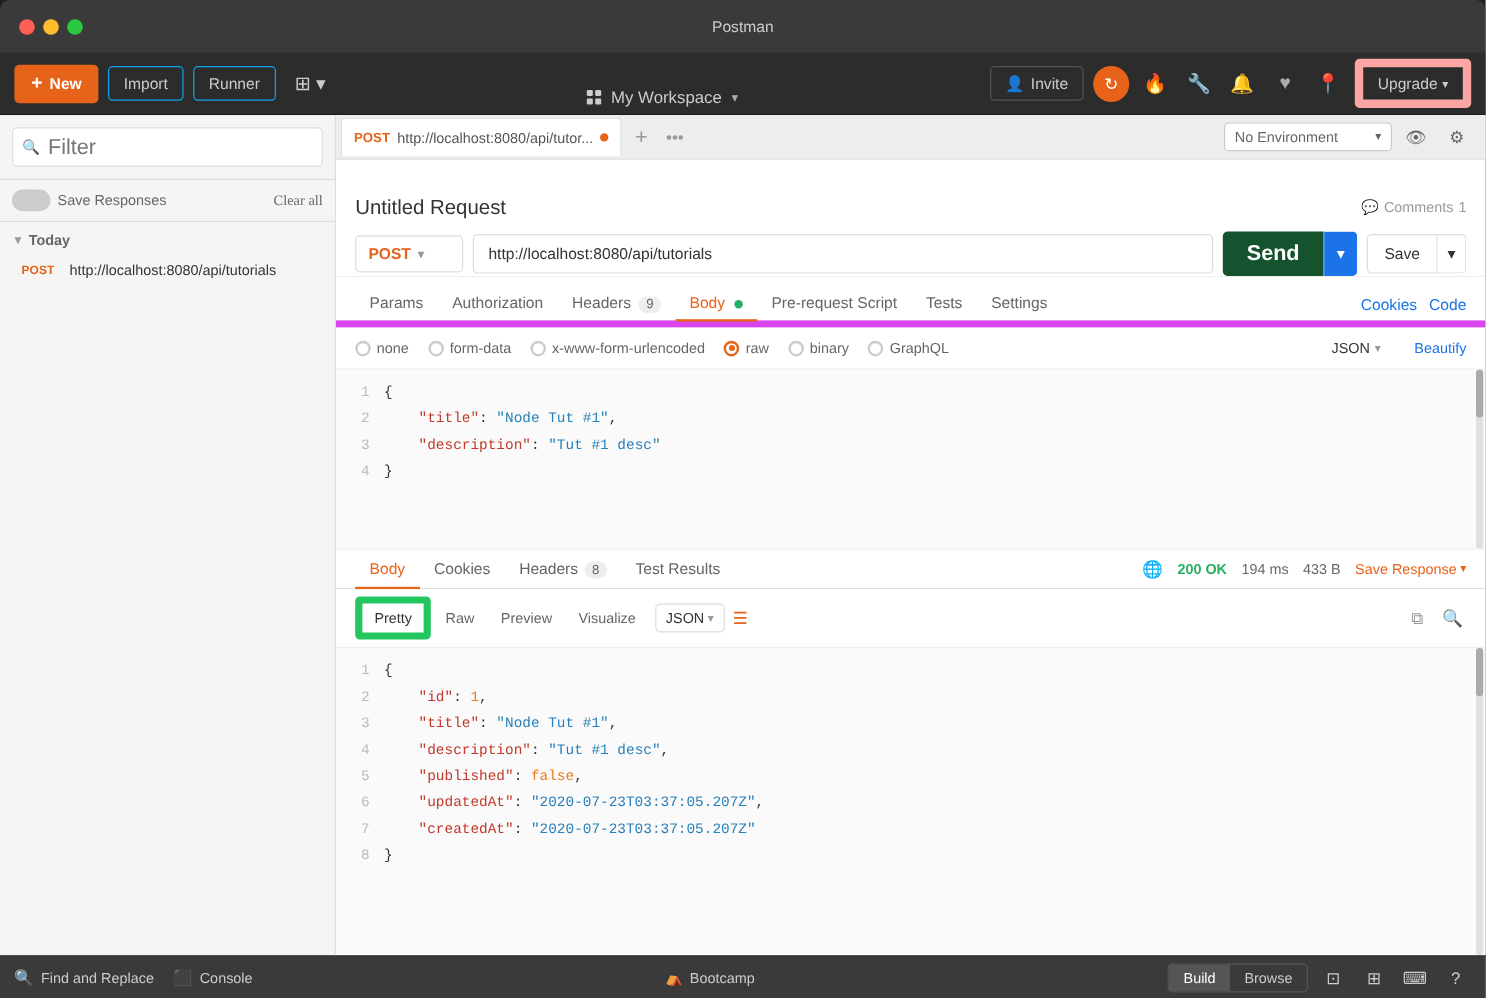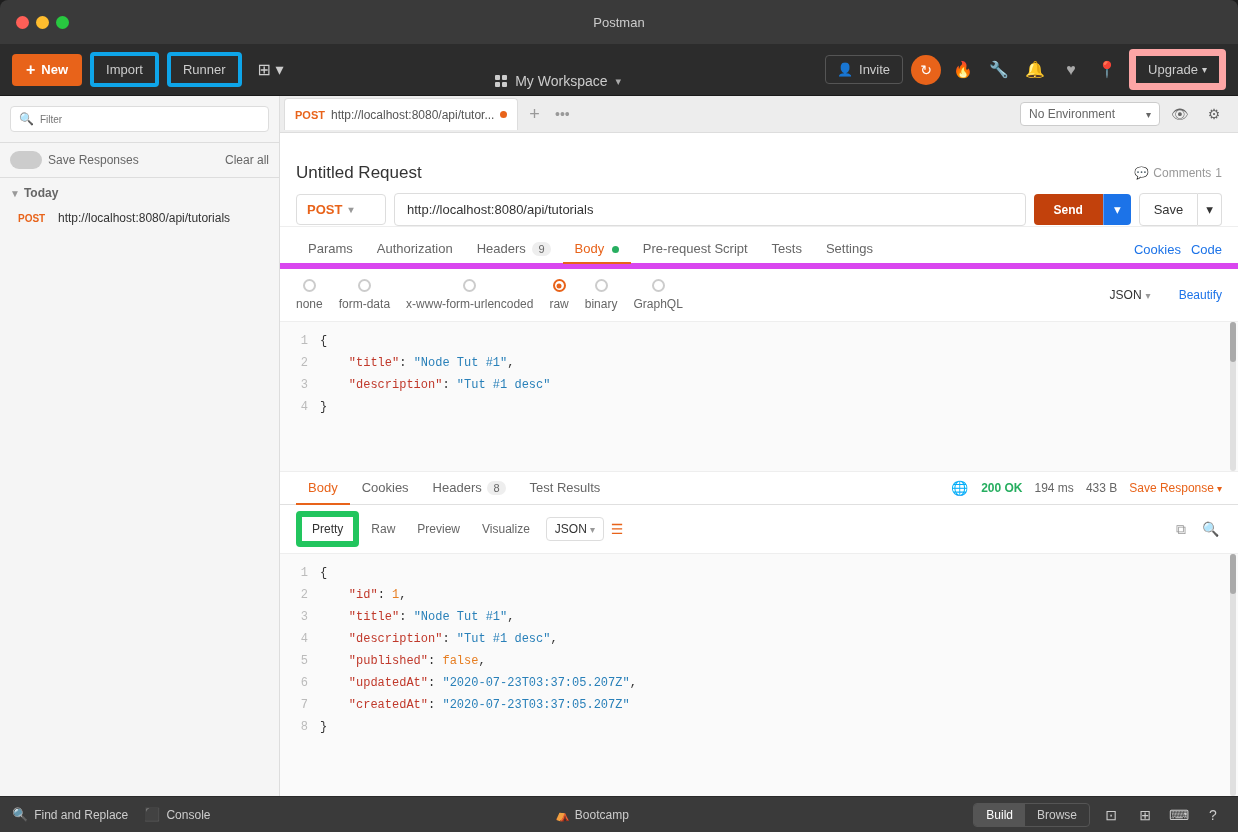--- a/index.html
+++ b/index.html
@@ -11,48 +11,48 @@
     .traffic-lights { position: absolute; left: 16px; display: flex; gap: 7px; }
     .traffic-light { width: 13px; height: 13px; border-radius: 50%; cursor: pointer; }
     .traffic-light.close { background: #ff5f57; }
     .traffic-light.minimize { background: #ffbd2e; }
     .traffic-light.maximize { background: #28c840; }
 
     
     .toolbar { background: #2c2c2c; height: 52px; display: flex; align-items: center; padding: 0 12px; gap: 8px; border-bottom: 1px solid #1a1a1a; }
     .btn-new { background: #e8631a; color: white; border: none; border-radius: 4px; padding: 7px 14px; font-size: 13px; font-weight: 600; cursor: pointer; display: flex; align-items: center; gap: 6px; }
     .btn-new .plus-icon { font-size: 16px; font-weight: bold; }
-    .btn-toolbar { background: transparent; color: #ccc; border: 4px solid #0ea5e9; border-radius: 4px; padding: 6px 12px; font-size: 13px; cursor: pointer; }
+    .btn-toolbar { background: transparent; color: #ccc; border: 1px solid #0ea5e9; border-radius: 4px; padding: 6px 12px; font-size: 13px; cursor: pointer; }
     .toolbar-center { flex: 1; display: flex; justify-content: center; margin-top: 23px; }
     .workspace-btn { background: transparent; color: #ccc; border: none; cursor: pointer; display: flex; align-items: center; gap: 6px; font-size: 14px; font-weight: 500; padding: 6px 10px; border-radius: 4px; }
     .workspace-icon { display: inline-grid; grid-template-columns: 1fr 1fr; gap: 2px; margin-right: 2px; }
     .workspace-icon span { width: 5px; height: 5px; background: #ccc; border-radius: 1px; }
     .toolbar-right { display: flex; align-items: center; gap: 8px; }
     .invite-btn { background: transparent; color: #ccc; border: 1px solid #555; border-radius: 4px; padding: 6px 12px; font-size: 13px; cursor: pointer; display: flex; align-items: center; gap: 5px; }
     .icon-circle { width: 30px; height: 30px; border-radius: 50%; background: #e8631a; display: flex; align-items: center; justify-content: center; color: white; font-size: 14px; cursor: pointer; }
     .icon-btn { width: 28px; height: 28px; display: flex; align-items: center; justify-content: center; color: #aaa; cursor: pointer; font-size: 16px; border-radius: 4px; }
     .upgrade-btn { background: transparent; color: #ccc; border: 7px solid #fca5a5; border-radius: 4px; padding: 6px 12px; font-size: 13px; cursor: pointer; display: flex; align-items: center; gap: 4px; }
 
     
     .main-layout { display: flex; height: calc(832px - 44px - 52px - 36px); background: #fff; }
 
     
     .sidebar { width: 280px; background: #f5f5f5; border-right: 1px solid #ddd; display: flex; flex-direction: column; flex-shrink: 0; }
     .sidebar-search { padding: 10px; border-bottom: 1px solid #ddd; }
     .search-input-wrap { display: flex; align-items: center; background: white; border: 1px solid #ddd; border-radius: 4px; padding: 5px 8px; gap: 6px; }
-    .search-input-wrap input { border: none; outline: none; font-size: 10px; width: 100%; background: transparent; color: #666; }
+    .search-input-wrap input { border: none; outline: none; font-size: 18px; width: 100%; background: transparent; color: #666; }
     .search-icon { color: #999; font-size: 12px; }
     .sidebar-tabs { display: flex; align-items: center; border-bottom: 1px solid #ddd; padding: 0 10px; background: #f5f5f5; }
     .sidebar-tab { padding: 10px 12px; font-size: 13px; color: #666; cursor: pointer; border-bottom: 2px solid transparent; }
     .sidebar-tab.active { color: #e8631a; border-bottom: 2px solid #e8631a; font-weight: 500; }
     .sidebar-actions { display: flex; align-items: center; padding: 8px 10px; border-bottom: 1px solid #ddd; background: #f5f5f5; gap: 8px; }
     .toggle-wrap { display: flex; align-items: center; gap: 6px; flex: 1; }
     .toggle { width: 32px; height: 18px; background: #ccc; border-radius: 9px; cursor: pointer; position: relative; }
     .toggle-label { font-size: 12px; color: #666; }
-    .clear-all-btn { color: #666; font-size: 12px; cursor: pointer; background: none; border: none; }
+    .clear-all-btn { color: #666; font-size: 12px; cursor: pointer; background: none; border: none; font-family: Liberation Serif, serif; }
     .sidebar-group { padding: 8px 10px; }
     .group-header { display: flex; align-items: center; gap: 4px; font-size: 12px; color: #666; font-weight: 600; margin-bottom: 6px; }
     .group-arrow { font-size: 10px; color: #999; }
     .history-item { display: flex; align-items: center; gap: 8px; padding: 5px 8px; cursor: pointer; border-radius: 3px; }
     .method-badge { font-size: 10px; font-weight: 700; color: #e8631a; min-width: 32px; }
     .history-url { font-size: 12px; color: #333; white-space: nowrap; overflow: hidden; text-overflow: ellipsis; }
 
     
     .content-area { flex: 1; display: flex; flex-direction: column; overflow: hidden; background: #fff; }
 
@@ -70,37 +70,37 @@
     .request-title-row { display: flex; align-items: center; justify-content: space-between; margin-bottom: 10px; }
     .request-title { font-size: 17px; font-weight: 400; color: #333; }
     .comments-btn { color: #999; font-size: 12px; cursor: pointer; display: flex; align-items: center; gap: 4px; }
 
     
     .url-bar { display: flex; align-items: center; gap: 8px; margin-bottom: 0; }
     .method-select { display: flex; align-items: center; gap: 4px; border: 1px solid #ddd; border-radius: 4px; padding: 7px 10px; cursor: pointer; font-size: 13px; font-weight: 600; color: #e8631a; background: white; min-width: 90px; }
     .method-dropdown-arrow { color: #999; font-size: 10px; margin-left: 2px; }
     .url-input { flex: 1; border: 1px solid #ddd; border-radius: 4px; padding: 8px 12px; font-size: 13px; color: #333; outline: none; }
     .send-btn-group { display: flex; align-items: stretch; }
-    .send-btn { background: #c2410c; color: white; border: none; border-radius: 4px 0 0 4px; padding: 8px 20px; font-size: 12px; font-weight: 600; cursor: pointer; }
+    .send-btn { background: #14532d; color: white; border: none; border-radius: 4px 0 0 4px; padding: 8px 20px; font-size: 18px; font-weight: 600; cursor: pointer; }
     .send-dropdown { background: #1c73e8; color: white; border: none; border-left: 1px solid rgba(255,255,255,0.3); border-radius: 0 4px 4px 0; padding: 8px 10px; cursor: pointer; }
     .save-btn-group { display: flex; align-items: stretch; }
     .save-btn { background: white; color: #333; border: 1px solid #ddd; border-radius: 4px 0 0 4px; padding: 8px 14px; font-size: 13px; cursor: pointer; }
     .save-dropdown { background: white; color: #333; border: 1px solid #ddd; border-left: none; border-radius: 0 4px 4px 0; padding: 8px 8px; cursor: pointer; }
 
     
     .req-tabs { display: flex; align-items: center; padding: 8px 16px 0; border-bottom: 6px solid #d946ef; background: white; }
     .req-tab { padding: 6px 12px; font-size: 13px; color: #666; cursor: pointer; border-bottom: 2px solid transparent; margin-bottom: -1px; }
     .req-tab.active { color: #e8631a; border-bottom: 2px solid #e8631a; }
     .req-tab .badge { background: #eee; border-radius: 10px; padding: 1px 6px; font-size: 11px; color: #666; margin-left: 3px; }
     .req-tab-right { margin-left: auto; display: flex; gap: 10px; }
     .link-btn { color: #1c73e8; font-size: 13px; cursor: pointer; background: none; border: none; }
 
     
     .body-options { display: flex; align-items: center; gap: 16px; padding: 10px 16px; background: white; border-bottom: 1px solid #eee; }
-    .radio-option { display: flex; align-items: center; gap: 5px; font-size: 12px; color: #666; cursor: pointer; flex-direction: column; }
+    .radio-option { display: flex; align-items: center; gap: 5px; font-size: 12px; color: #666; cursor: pointer; }
     .radio-dot { width: 13px; height: 13px; border-radius: 50%; border: 2px solid #ccc; }
     .radio-dot.active { border-color: #e8631a; background: white; position: relative; }
     .radio-dot.active::after { content: ''; position: absolute; width: 5px; height: 5px; background: #e8631a; border-radius: 50%; top: 50%; left: 50%; transform: translate(-50%, -50%); }
     .format-select { display: flex; align-items: center; gap: 4px; font-size: 12px; color: #333; cursor: pointer; margin-left: auto; }
     .beautify-btn { color: #1c73e8; font-size: 12px; cursor: pointer; background: none; border: none; margin-left: 12px; }
 
     
     .code-editor { background: #fafafa; font-family: 'Courier New', monospace; font-size: 12px; flex: 1; overflow: auto; padding: 8px 0; border-bottom: 1px solid #eee; position: relative; min-height: 140px; max-height: 150px; }
     .code-line { display: flex; align-items: flex-start; padding: 1px 0; min-height: 20px; }
     .line-num { width: 40px; text-align: right; color: #bbb; padding-right: 12px; user-select: none; flex-shrink: 0; font-size: 12px; line-height: 20px; }

